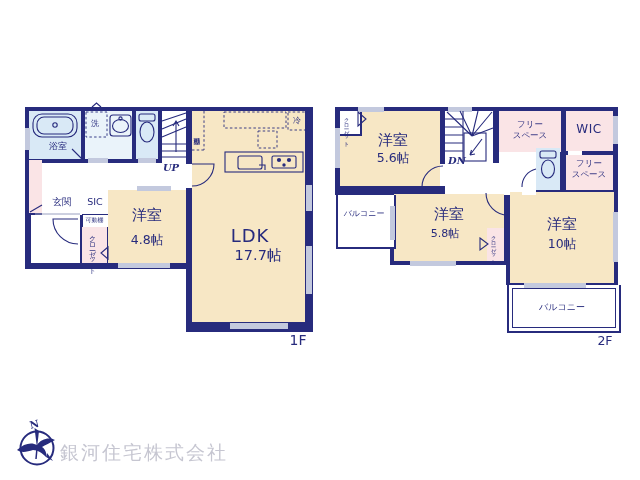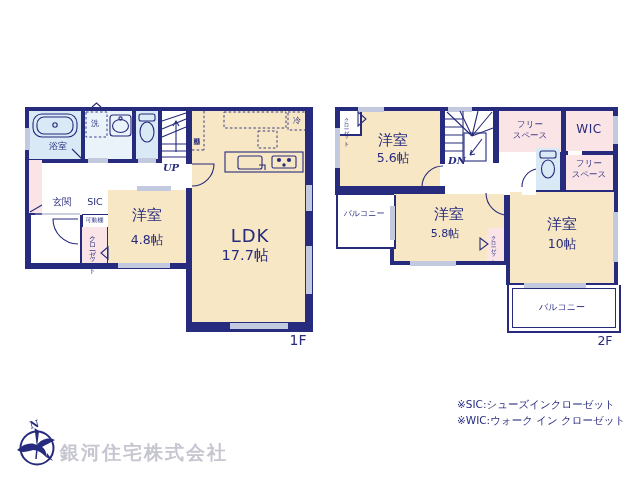--- a/index.html
+++ b/index.html
@@ -17,21 +17,21 @@
   .win{position:absolute;background:var(--win);}
   .lbl{position:absolute;color:var(--wall);white-space:nowrap;transform:translate(-50%,-50%);
        line-height:1.05;text-align:center;}
   .v{writing-mode:vertical-rl;text-orientation:upright;transform:none;}
   .updn{font-family:"DejaVu Serif","Liberation Serif",serif;font-style:italic;font-weight:bold;}
   svg{position:absolute;left:0;top:0;}
   .fx{stroke:var(--wall);fill:none;stroke-width:1.1;}
   .fxfill{fill:var(--wall);stroke:none;}
   .dash{stroke:var(--wall);fill:none;stroke-width:0.9;stroke-dasharray:2.5 2.2;}
   .legend{position:absolute;font-size:10.5px;font-weight:500;color:var(--wall);line-height:15.5px;}
-  .company-name{position:absolute;font-size:19px;letter-spacing:2px;color:var(--company);font-weight:bold;text-align:right;}
+  .company-name{position:absolute;font-size:19px;letter-spacing:2px;color:var(--company);font-weight:normal;text-align:right;}
 </style>
 </head>
 <body>
 
 <div id="canvas">
 
   <div class="abs" style="inset:0">
 
     <div class="wall" style="left:25px;top:107px;width:167px;height:162px"></div>
     <div class="wall" style="left:186px;top:107px;width:127px;height:225px"></div>
@@ -66,21 +66,21 @@
     <div class="lbl updn" style="left:171px;top:168px;font-size:10px">UP</div>
     <div class="lbl" style="left:62px;top:202px;font-size:9.5px">玄関</div>
     <div class="lbl" style="left:95px;top:202px;font-size:9.5px">SIC</div>
     <div class="lbl" style="left:94.5px;top:220px;font-size:6px">可動棚</div>
     <div class="lbl v" style="left:87px;top:230px;font-size:7px;height:32px;line-height:9px">
       <span>クロー</span><span>ゼット</span>
     </div>
     <div class="lbl" style="left:147px;top:216px;font-size:15px">洋室</div>
     <div class="lbl" style="left:147px;top:240px;font-size:12.5px">4.8帖</div>
     <div class="lbl" style="left:250px;top:236px;font-size:18px;letter-spacing:1px">LDK</div>
-    <div class="lbl" style="left:245px;top:256px;font-size:14.5px">17.7帖</div>
+    <div class="lbl" style="left:258px;top:256px;font-size:14.5px">17.7帖</div>
     <div class="lbl" style="left:297px;top:121px;font-size:8px">冷</div>
     <div class="lbl" style="left:298px;top:340px;font-size:14px">1F</div>
   </div>
 
   <div class="abs" style="inset:0">
 
     <div class="wall" style="left:335px;top:107px;width:283px;height:88px"></div>
     <div class="wall" style="left:390px;top:190px;width:118px;height:75px"></div>
     <div class="wall" style="left:506px;top:188px;width:112px;height:97px"></div>
 
@@ -212,24 +212,20 @@
     <g>
       <path d="M443 166 A21 21 0 0 0 422 187" class="fx"></path>
       <path d="M486 193 A22 22 0 0 0 508 215" class="fx"></path>
       <path d="M536 169 A18 18 0 0 0 522 187" class="fx"></path>
       <path d="M358 112 L366 119 L358 126 Z" class="fx"></path>
       <path d="M480 238 L488 244 L480 250 Z" class="fx"></path>
       <path d="M108 247 L101 253 L108 259 Z" class="fx"></path>
     </g>
   </svg>
 
-  <div class="legend" style="left:457px;top:397px">
-    <div>※SIC:シューズインクローゼット</div>
-    <div>※WIC:ウォーク イン クローゼット</div>
-  </div>
 
   <div class="abs" style="left:13px;top:417px;width:48px;height:52px">
     <svg width="48" height="52" viewBox="0 0 48 52">
       <circle cx="24" cy="31" r="16.5" fill="none" stroke="#272b7d" stroke-width="2"></circle>
       <text x="17" y="11" font-size="10" font-weight="bold" fill="#272b7d" transform="rotate(-14 20 8)" font-family="DejaVu Serif, serif">N</text>
       <path d="M24 31 L21.5 11 L26 14 Z" fill="#272b7d"></path>
       <path d="M24 31 L23 42" stroke="#272b7d" stroke-width="1.5"></path>
       <path d="M4 33 C11 26 19 25 24 28 C28 22 36 20 42 23 C37 26 32 28 29 30 C32 32 34 36 33 40 C29 36 25 33 20 33 C14 35 8 36 4 33 Z" fill="#272b7d"></path>
       <path d="M33 40 L40 44 L34 36 Z" fill="#272b7d"></path>
     </svg>

